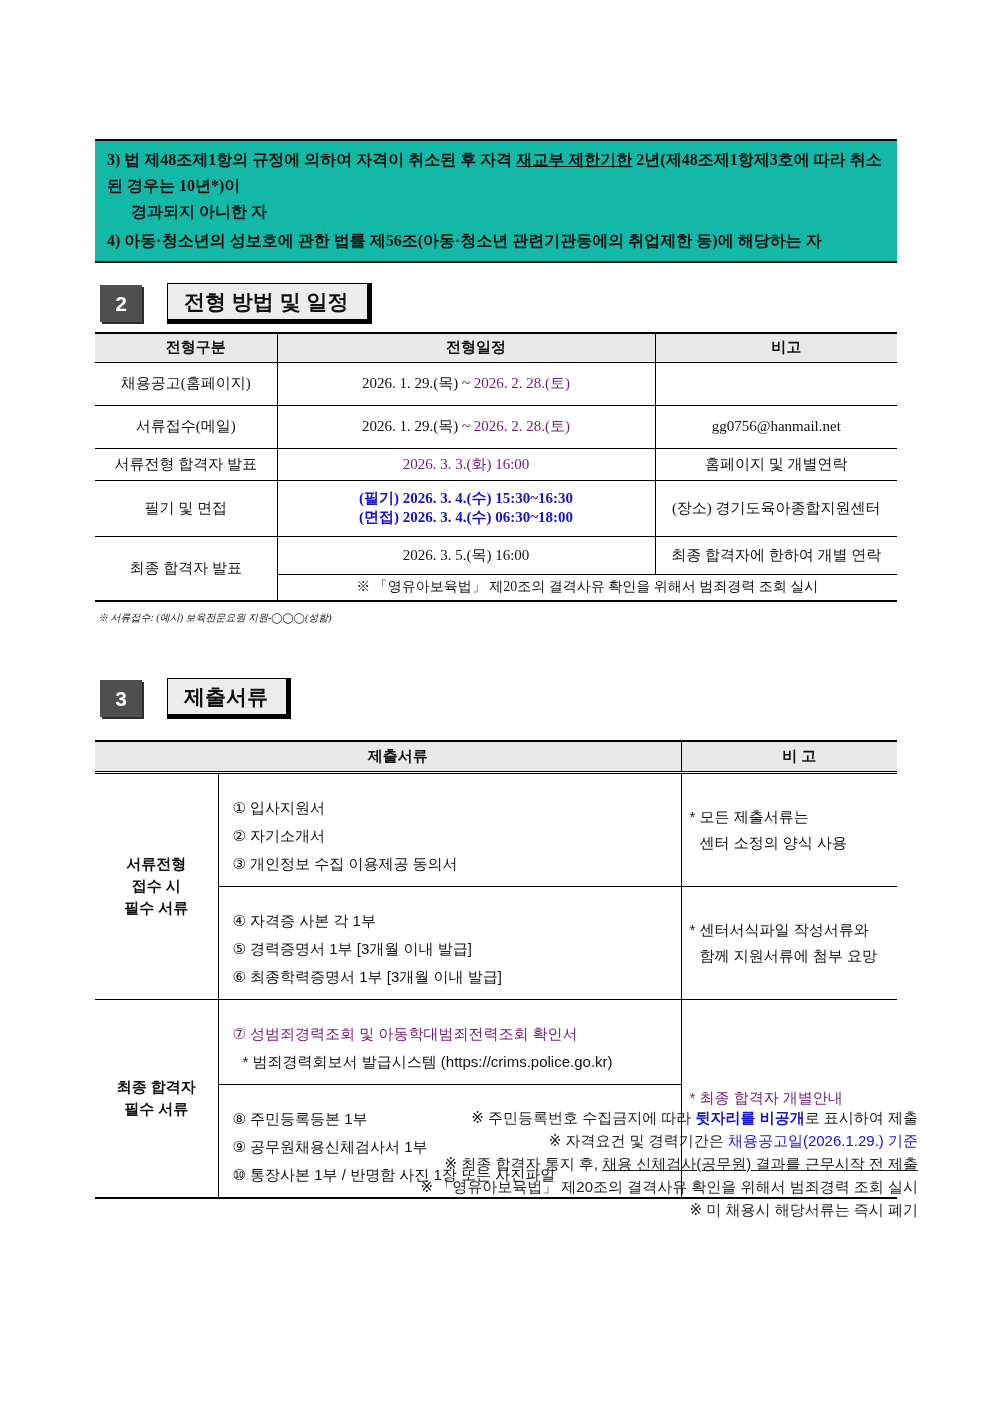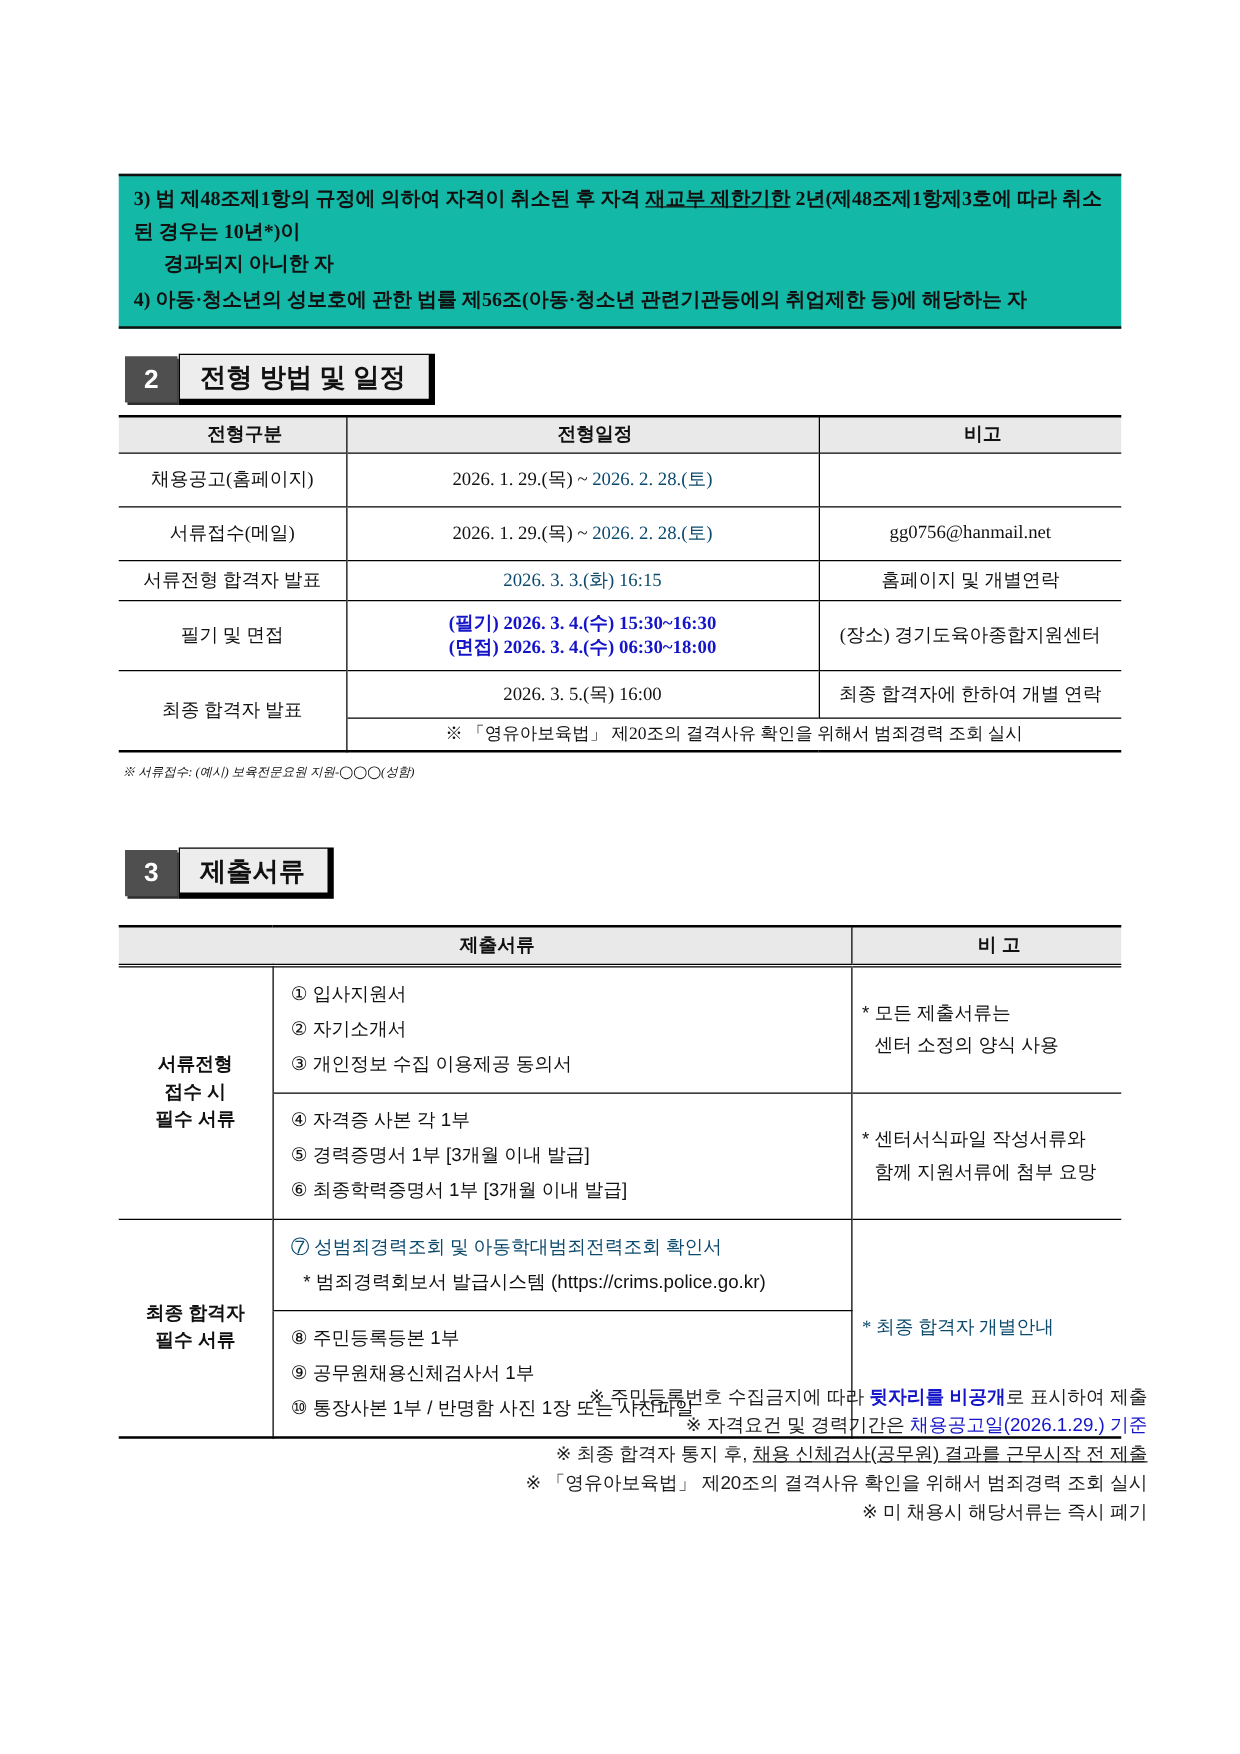--- a/index.html
+++ b/index.html
@@ -13,43 +13,43 @@
   .top-box .indent{padding-left:24px;}
   .top-box .gap{margin-top:3px;}
   .ul{text-decoration:underline;}
 
   
   .sec-header{position:absolute;left:100px;display:flex;align-items:stretch;
               font-family:"Liberation Sans","DejaVu Sans",sans-serif;}
   .num-box{width:42px;background:#4f4f4f;color:#fff;font-weight:bold;font-size:21px;
            display:flex;align-items:center;justify-content:center;margin:2px 0;
            box-shadow:2px 2px 0 #2e2e2e;}
-  .label-box{margin-left:1px;background:#ededed;border:1px solid #000;
+  .label-box{margin-left:25px;background:#ededed;border:1px solid #000;
              border-right:5px solid #000;border-bottom:5px solid #000;
              padding:4px 18px 3px 16px;font-weight:bold;font-size:21px;
              display:flex;align-items:center;}
 
   
   table{border-collapse:collapse;table-layout:fixed;position:absolute;left:95px;width:802px;
         border-top:2px solid #000;border-bottom:2px solid #000;font-size:15px;}
   td,th{border-top:1px solid #000;vertical-align:middle;padding:2px 4px;box-sizing:border-box;}
   tr.head th{background:#e9e9e9;font-weight:bold;border-top:none;padding-left:24px;}
   td + td, th + th{border-left:1px solid #000;}
   .bl{border-left:1px solid #000;}
   .c{text-align:center;}
-  .red{color:#0c4a6e;font-family:Liberation Serif, serif;}
+  .red{color:#701a75;}
   .blue{color:#1414c8;}
   .bold{font-weight:bold;}
   .small{font-size:14px;}
 
   .t1{top:332px;}
   .t2{top:740px;font-family:"Liberation Sans","DejaVu Sans",sans-serif;}
   .t2 tr.head th{border-bottom:3px double #000;}
   .t2 .lbl{text-align:center;font-weight:bold;line-height:22px;}
-  .t2 .items{text-align:left;padding:8px 6px 8px 14px;line-height:28px;}
+  .t2 .items{text-align:left;padding:20px 6px 8px 14px;line-height:28px;}
   .t2 .note{text-align:left;padding:6px 4px 6px 8px;line-height:26px;}
   .t2 .ind{padding-left:10px;}
 
   .note1{position:absolute;left:98px;top:611px;font-size:10px;font-style:italic;}
   .footnotes{position:absolute;left:98px;top:1106px;width:820px;
              font-family:"Liberation Sans","DejaVu Sans",sans-serif;
              font-size:15px;line-height:23px;color:#1c1c1c;text-align:right;}
 </style>
 </head>
 <body>
@@ -90,21 +90,21 @@
     </tr>
     <tr style="height:43px;margin-top:12px;">
       <td class="c">서류접수(메일)</td>
       <td class="c">
         <span>2026. 1. 29.(목) ~ </span><span class="red">2026. 2. 28.(토)</span>
       </td>
       <td class="c">gg0756@hanmail.net</td>
     </tr>
     <tr style="height:32px;">
       <td class="c">서류전형 합격자 발표</td>
-      <td class="c red">2026. 3. 3.(화) 16:15</td>
+      <td class="c red">2026. 3. 3.(화) 16:00</td>
       <td class="c">홈페이지 및 개별연락</td>
     </tr>
     <tr style="height:56px;">
       <td class="c">필기 및 면접</td>
       <td class="c">
         <div class="blue bold">(필기) 2026. 3. 4.(수) 15:30~16:30</div>
         <div class="blue bold">(면접) 2026. 3. 4.(수) 06:30~18:00</div>
       </td>
       <td class="c">(장소) 경기도육아종합지원센터</td>
     </tr>

